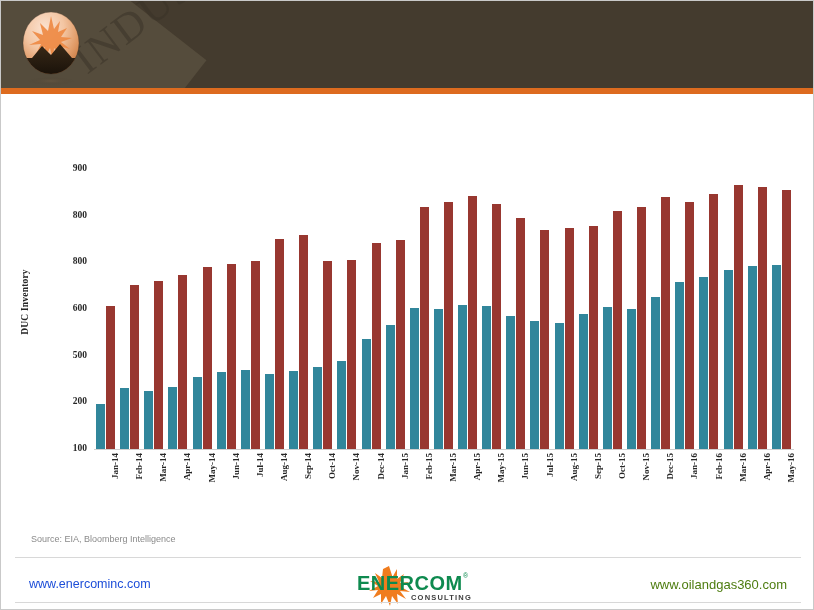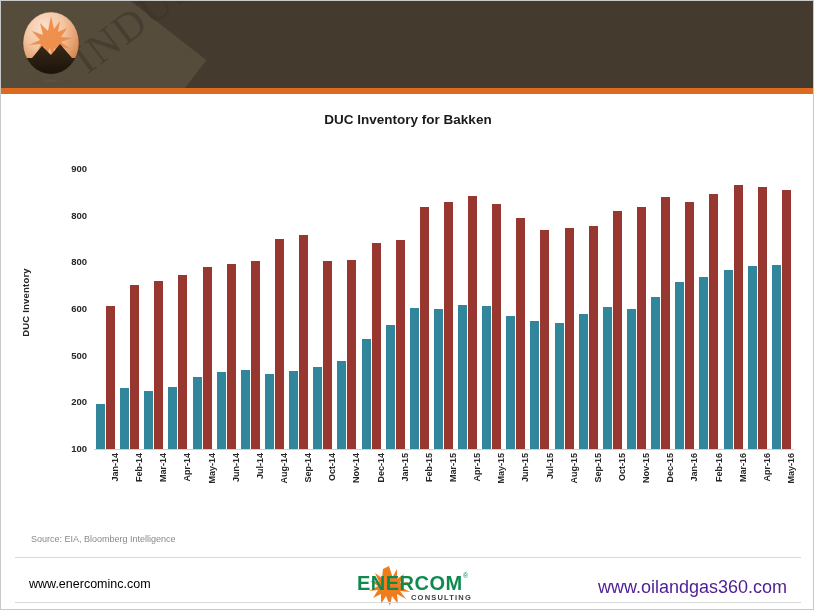--- a/index.html
+++ b/index.html
@@ -105,21 +105,21 @@
     width: 814px;
     text-align: center;
     font-size: 13.5px;
     font-weight: bold;
     color: #1a1a1a;
     line-height: 19px;
   }
   #plot-wrap {
     position: absolute;
     left: 0; top: 0;
-    width: 648px; height: 425px;
+    width: 648px; height: 425px; font-family: Liberation Serif, serif;
   }
   
   #y-axis-title {
     position: absolute;
     left: -24px;
     top: 196px;
     width: 96px;
     text-align: center;
     transform: rotate(-90deg);
     font-size: 9.5px;
@@ -207,28 +207,28 @@
     top: 556px;
     width: 786px;
     height: 1px;
     background: #d8d8d8;
   }
   #footer-left {
     position: absolute;
     left: 28px;
     top: 576px;
     font-size: 12.5px;
-    color: #000000;
+    color: #1d4ed8;
   }
   #footer-right {
     position: absolute;
     right: 26px;
     top: 576px;
-    font-size: 18px;
-    color: #4c1d95;
+    font-size: 13px;
+    color: #4d7c0f;
   }
   #footer-logo {
     position: absolute;
     left: 348px;
     top: 564px;
     width: 125px;
     height: 42px;
   }
   #footer-bottom-rule {
     position: absolute;
@@ -279,21 +279,20 @@
       </g>
       <ellipse cx="31" cy="31" rx="28" ry="31" fill="none" stroke="#2A2118" stroke-width="0.6" opacity=".5"></ellipse>
       <ellipse cx="31" cy="69" rx="24" ry="4" fill="url(#refl)"></ellipse>
     </svg>
 
   </div>
   <div id="orange-rule"></div>
 
   <div id="chart-block">
     <div id="chart-title">
-      <div>DUC Inventory for Bakken</div>
     </div>
 
     <div id="plot-wrap">
       <div id="y-axis-title">DUC Inventory</div>
       <div id="y-ticks">
           <div class="y-tick" style="top: 68px;">900</div>
           <div class="y-tick" style="top: 114.667px;">800</div>
           <div class="y-tick" style="top: 161.333px;">800</div>
           <div class="y-tick" style="top: 208px;">600</div>
           <div class="y-tick" style="top: 254.667px;">500</div>

